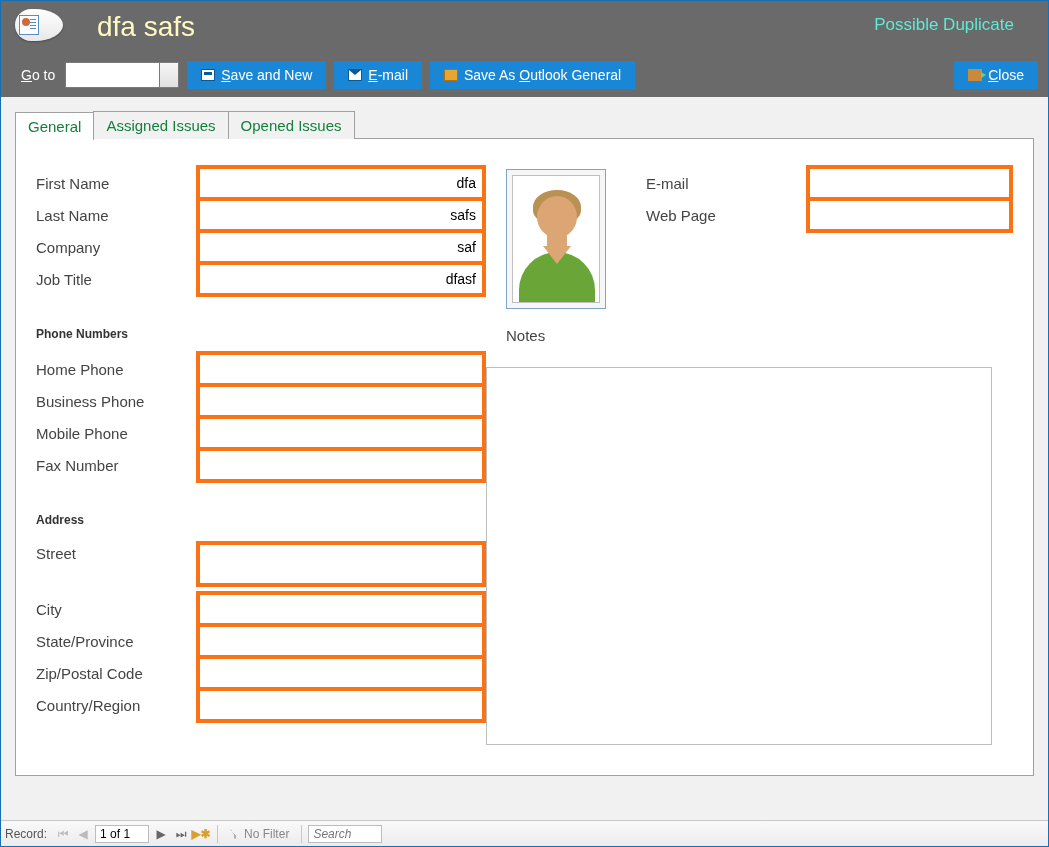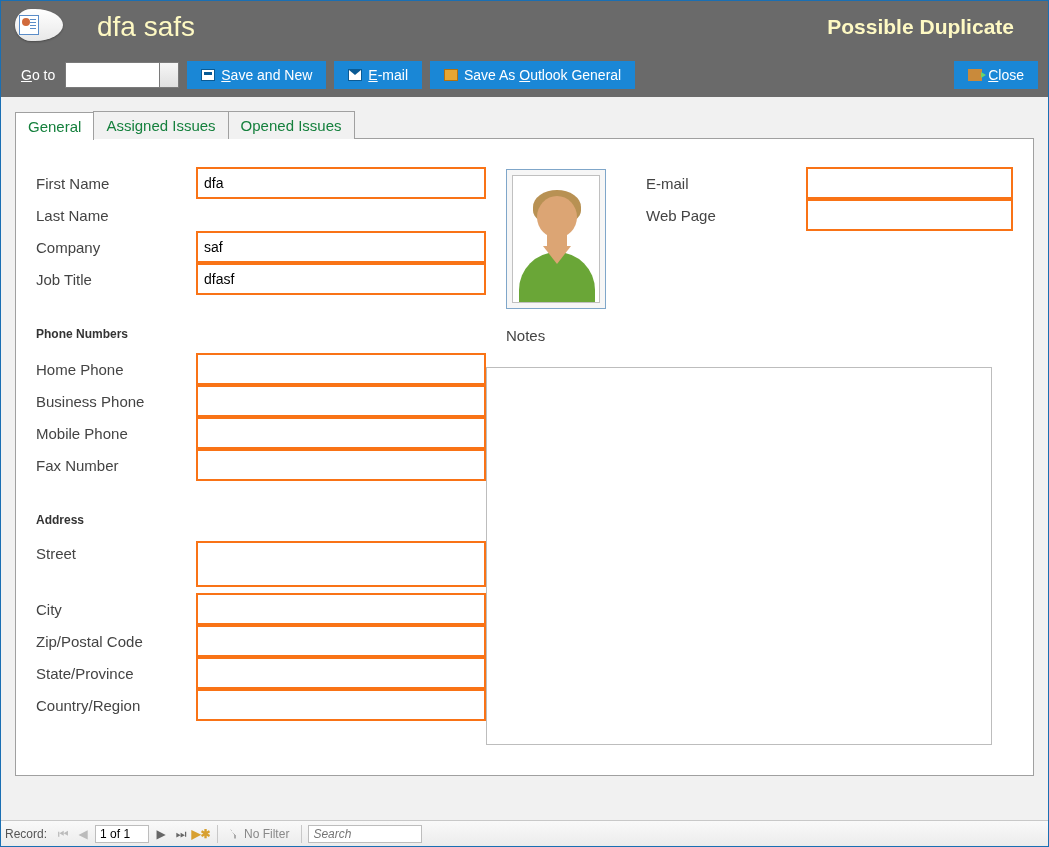--- a/index.html
+++ b/index.html
@@ -62,23 +62,23 @@
     left: 96px;
     top: 10px;
     font-size: 28px;
     font-weight: 300;
     color: #fef9c3;
   }
   .dup-warning {
     position: absolute;
     right: 34px;
     top: 14px;
-    color: #fef9c3;
-    font-weight: bold;
-    font-size: 21px;
+    color: #5eead4;
+    font-weight: normal;
+    font-size: 17px;
   }
   .toolbar {
     position: absolute;
     left: 20px;
     right: 10px;
     top: 60px;
     height: 28px;
     display: flex;
     align-items: center;
     gap: 8px;
@@ -190,25 +190,26 @@
     height: 28px;
   }
   .row label {
     width: 160px;
     color: #444;
     font-size: 15px;
   }
   .row input[type=text], .row textarea {
     flex: 1;
     height: 24px;
-    border: 2px solid #f97316;
+    border: 4px solid #f97316;
     padding: 14px 6px;
     font-size: 14px;
     font-family: inherit;
     background: #fff;
+    text-align: right;
   }
   .row textarea { height: 46px; resize: none; }
   .section-head {
     font-weight: bold;
     color: #333;
     margin-top: 34px;
     margin-bottom: 14px;
     font-size: 12px;
   }
   .avatar-box {
@@ -318,21 +319,21 @@
   .filter-btn {
     display: flex; align-items: center; gap: 4px;
     color: #888; padding: 0 6px; cursor: pointer;
   }
   .funnel {
     width: 10px; height: 10px;
     background: conic-gradient(from 45deg, transparent 0 90deg, #aaa 90deg 270deg, transparent 270deg);
     clip-path: polygon(0 0, 100% 0, 60% 60%, 60% 100%, 40% 100%, 40% 60%);
   }
   .search-input {
-    width: 114px;
+    width: 74px;
     height: 18px;
     border: 1px solid #bdbdbd;
     padding: 0 4px;
     font-size: 12px;
     color: #888;
     font-style: italic;
   }
   .mid-col { display:flex; flex-direction:column; align-items:flex-start; }
   .right-wrap { display:flex; flex-direction:column; }
 </style>
@@ -386,20 +387,21 @@
   <div class="panel">
     <div class="form-grid">
 
       <div class="left-col">
         <div class="row">
           <label>First Name</label>
           <input type="text" value="dfa" style="">
         </div>
         <div class="row">
           <label>Last Name</label>
+          <input type="text" value="safs" style="">
         </div>
         <div class="row">
           <label>Company</label>
           <input type="text" value="saf" style="">
         </div>
         <div class="row">
           <label>Job Title</label>
           <input type="text" value="dfasf" style="">
         </div>
 
@@ -426,25 +428,25 @@
 
         <div class="row" style="height:50px;align-items:flex-start;">
           <label style="padding-top:4px">Street</label>
           <textarea style=""></textarea>
         </div>
         <div class="row">
           <label>City</label>
           <input type="text" value="" style="">
         </div>
         <div class="row">
+          <label>State/Province</label>
+          <input type="text" value="" style="">
+        </div>
+        <div class="row">
           <label>Zip/Postal Code</label>
-          <input type="text" value="" style="">
-        </div>
-        <div class="row">
-          <label>State/Province</label>
           <input type="text" value="" style="">
         </div>
         <div class="row">
           <label>Country/Region</label>
           <input type="text" value="" style="">
         </div>
       </div>
 
       <div class="mid-col">
         <div class="avatar-box">

